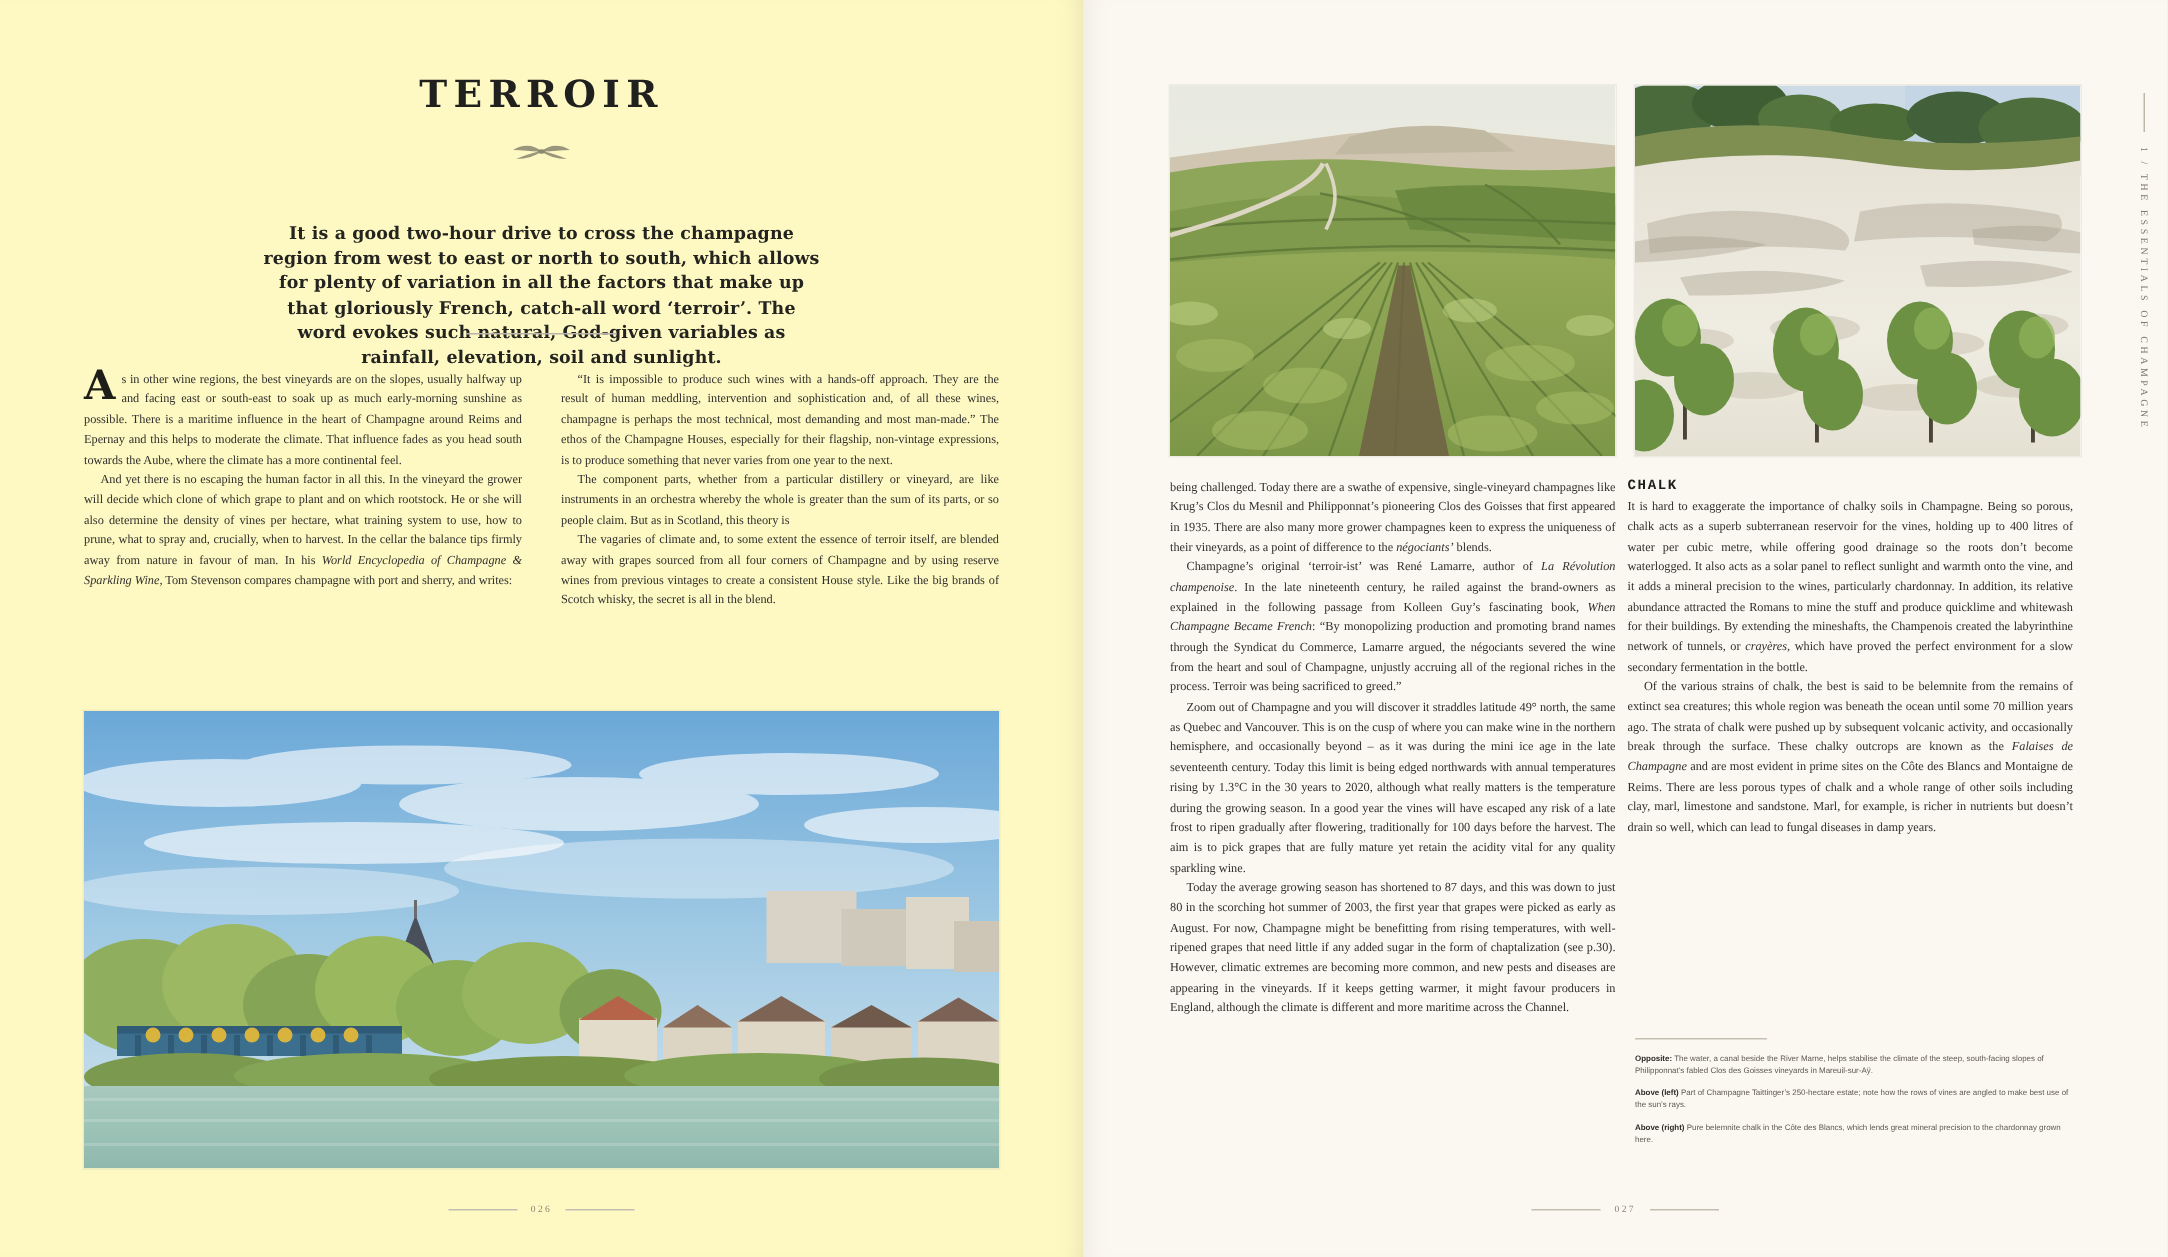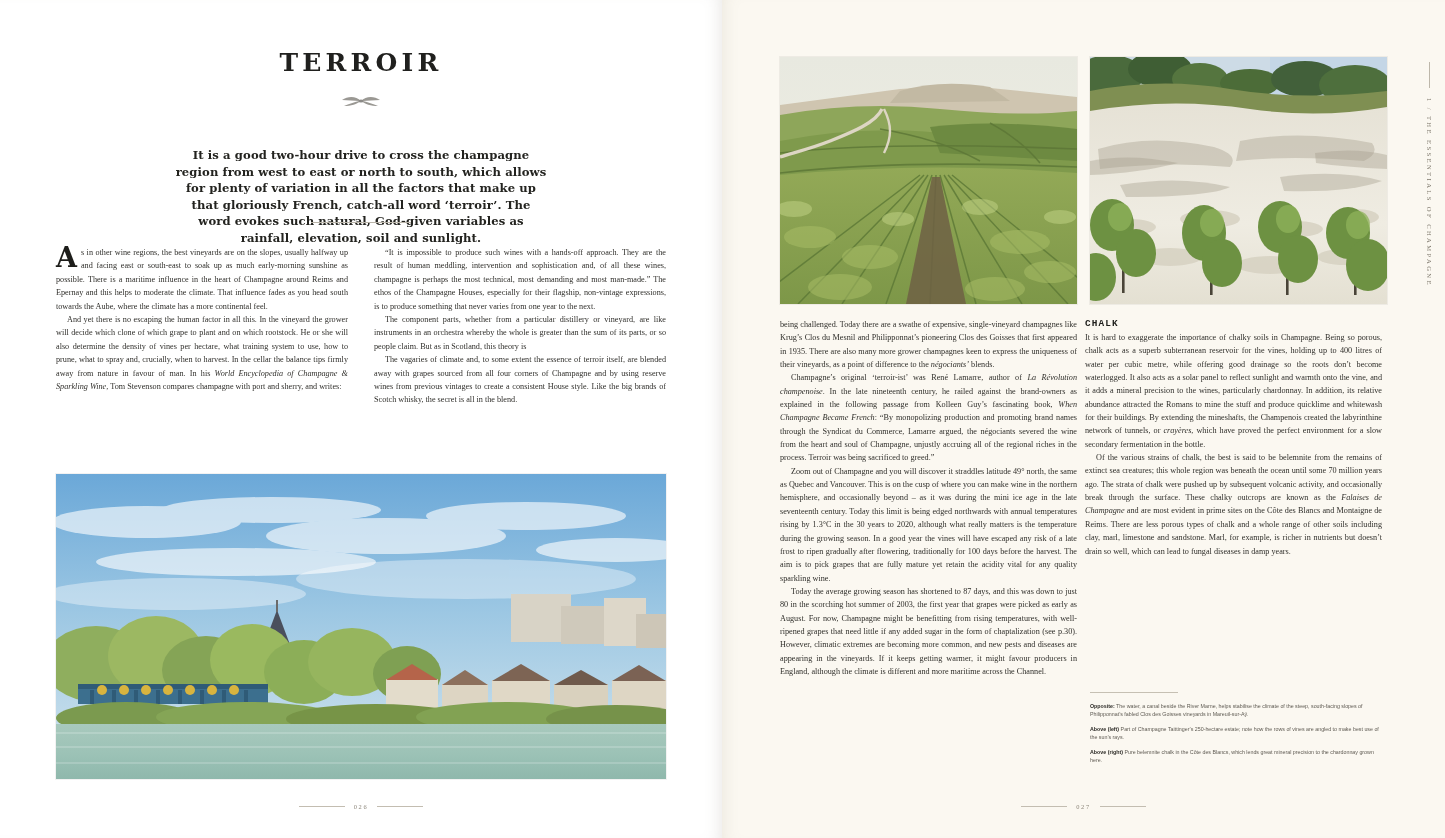--- a/index.html
+++ b/index.html
@@ -6,21 +6,21 @@
   html, body { margin:0; padding:0; }
   body {
     width:1445px; height:838px;
     background:#e9e7e2;
     font-family:"Liberation Serif", serif;
     overflow:hidden;
   }
   .spread { position:relative; width:1445px; height:838px; display:flex; }
 
   .page { position:relative; height:838px; background:#fbf9f4; }
-  .page-left  { width:722px; background:#ffffff; box-shadow: inset -14px 0 18px -14px rgba(120,110,95,0.20); }
+  .page-left  { width:722px; background:#fef9c3; box-shadow: inset -14px 0 18px -14px rgba(120,110,95,0.20); }
   .page-right { width:723px; background:#fbf8f1; box-shadow: inset 14px 0 18px -14px rgba(120,110,95,0.14); }
 
   
   .title-block { position:absolute; left:0; top:48px; width:722px; text-align:center; }
   .chapter-title {
     font-family:"DejaVu Serif", serif;
     font-weight:700;
     font-size:25px;
     letter-spacing:4.2px;
     color:#20201e;

